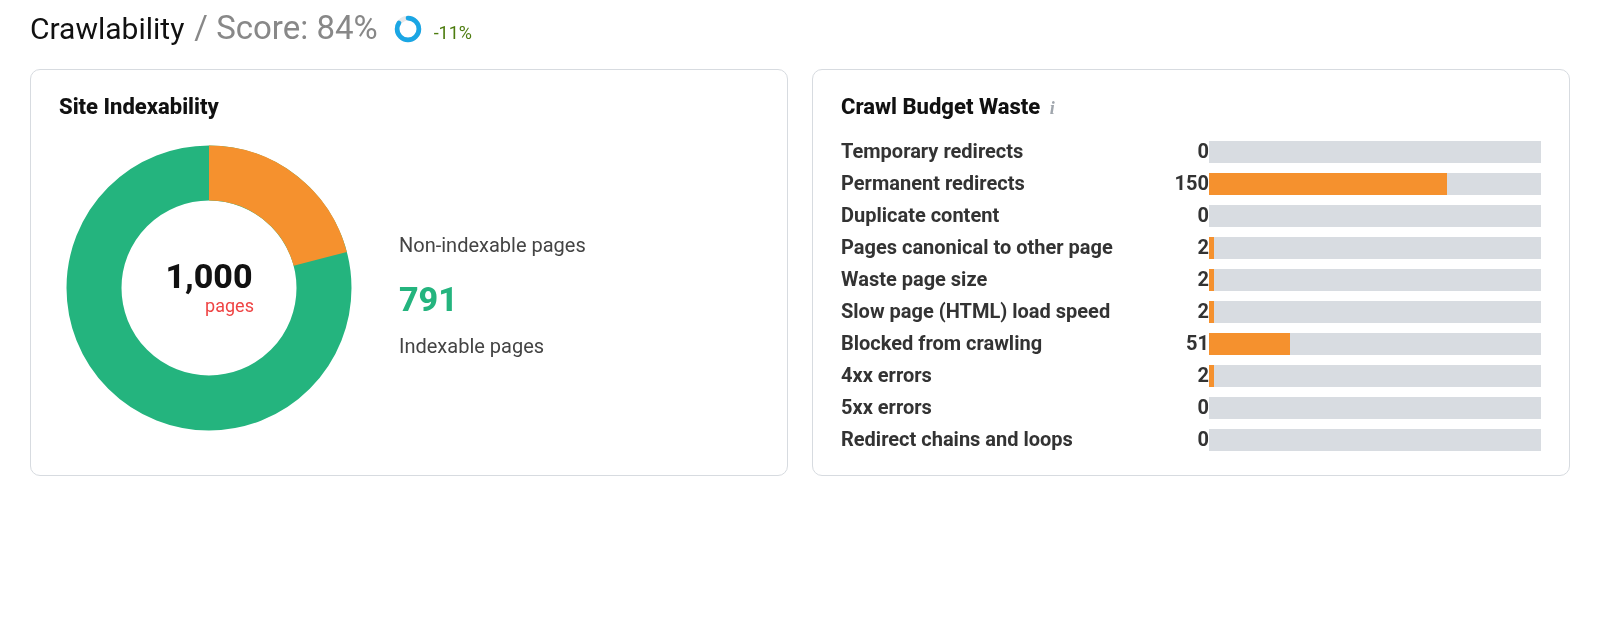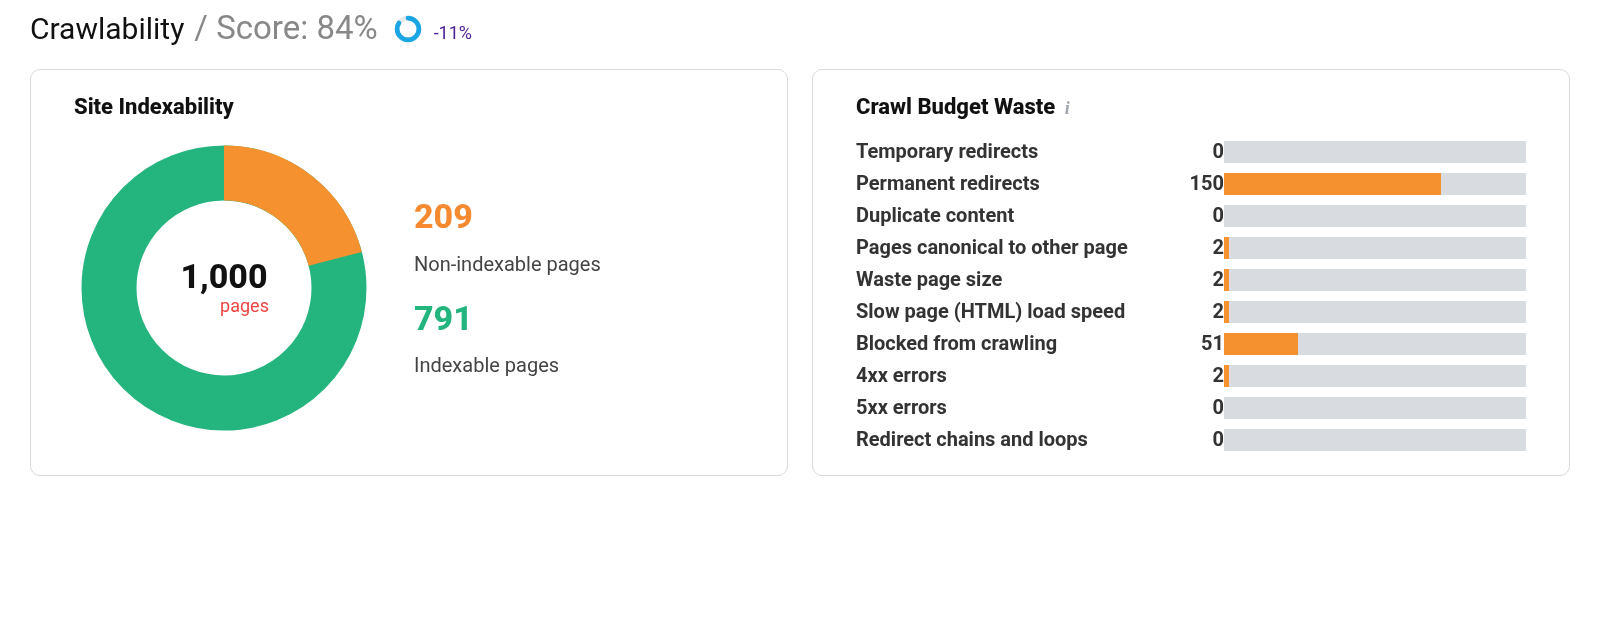--- a/index.html
+++ b/index.html
@@ -25,35 +25,35 @@
     font-size: 33px;
     color: #888;
     font-weight: 400;
   }
   .score-donut {
     position: relative;
     top: 4px;
     margin-left: 6px;
   }
   .score-delta {
-    color: #4c1d95;
+    color: #4d7c0f;
     font-size: 18px;
     margin-left: 2px;
   }
 
   .cards {
     display: flex;
     gap: 24px;
     align-items: stretch;
   }
   .card {
     flex: 1 1 50%;
     border: 1px solid #d7dbe0;
     border-radius: 10px;
-    padding: 24px 43px;
+    padding: 24px 28px;
     background: #fff;
   }
   .card-title {
     font-size: 22px;
     font-weight: 800;
     color: #111;
     margin-bottom: 20px;
   }
   .info-icon {
     font-family: Georgia, serif;
@@ -177,21 +177,20 @@
           <circle id="donut-bg" cx="60" cy="60" r="46" fill="none" stroke="#24b47e" stroke-width="22"></circle>
           <circle id="donut-seg-orange" cx="60" cy="60" r="46" fill="none" stroke="#f5912e" stroke-width="22" stroke-dasharray="60.41 289.03" transform="rotate(-90 60 60)"></circle>
         </svg>
         <div class="donut-center">
           <div class="donut-total">1,000</div>
           <div class="donut-label">pages</div>
         </div>
       </div>
       <div class="indexability-right">
         <div>
-          <div class="stat-value orange">209</div>
           <div class="stat-label">Non-indexable pages</div>
         </div>
         <div>
           <div class="stat-value green">791</div>
           <div class="stat-label">Indexable pages</div>
         </div>
       </div>
     </div>
   </div>
 

